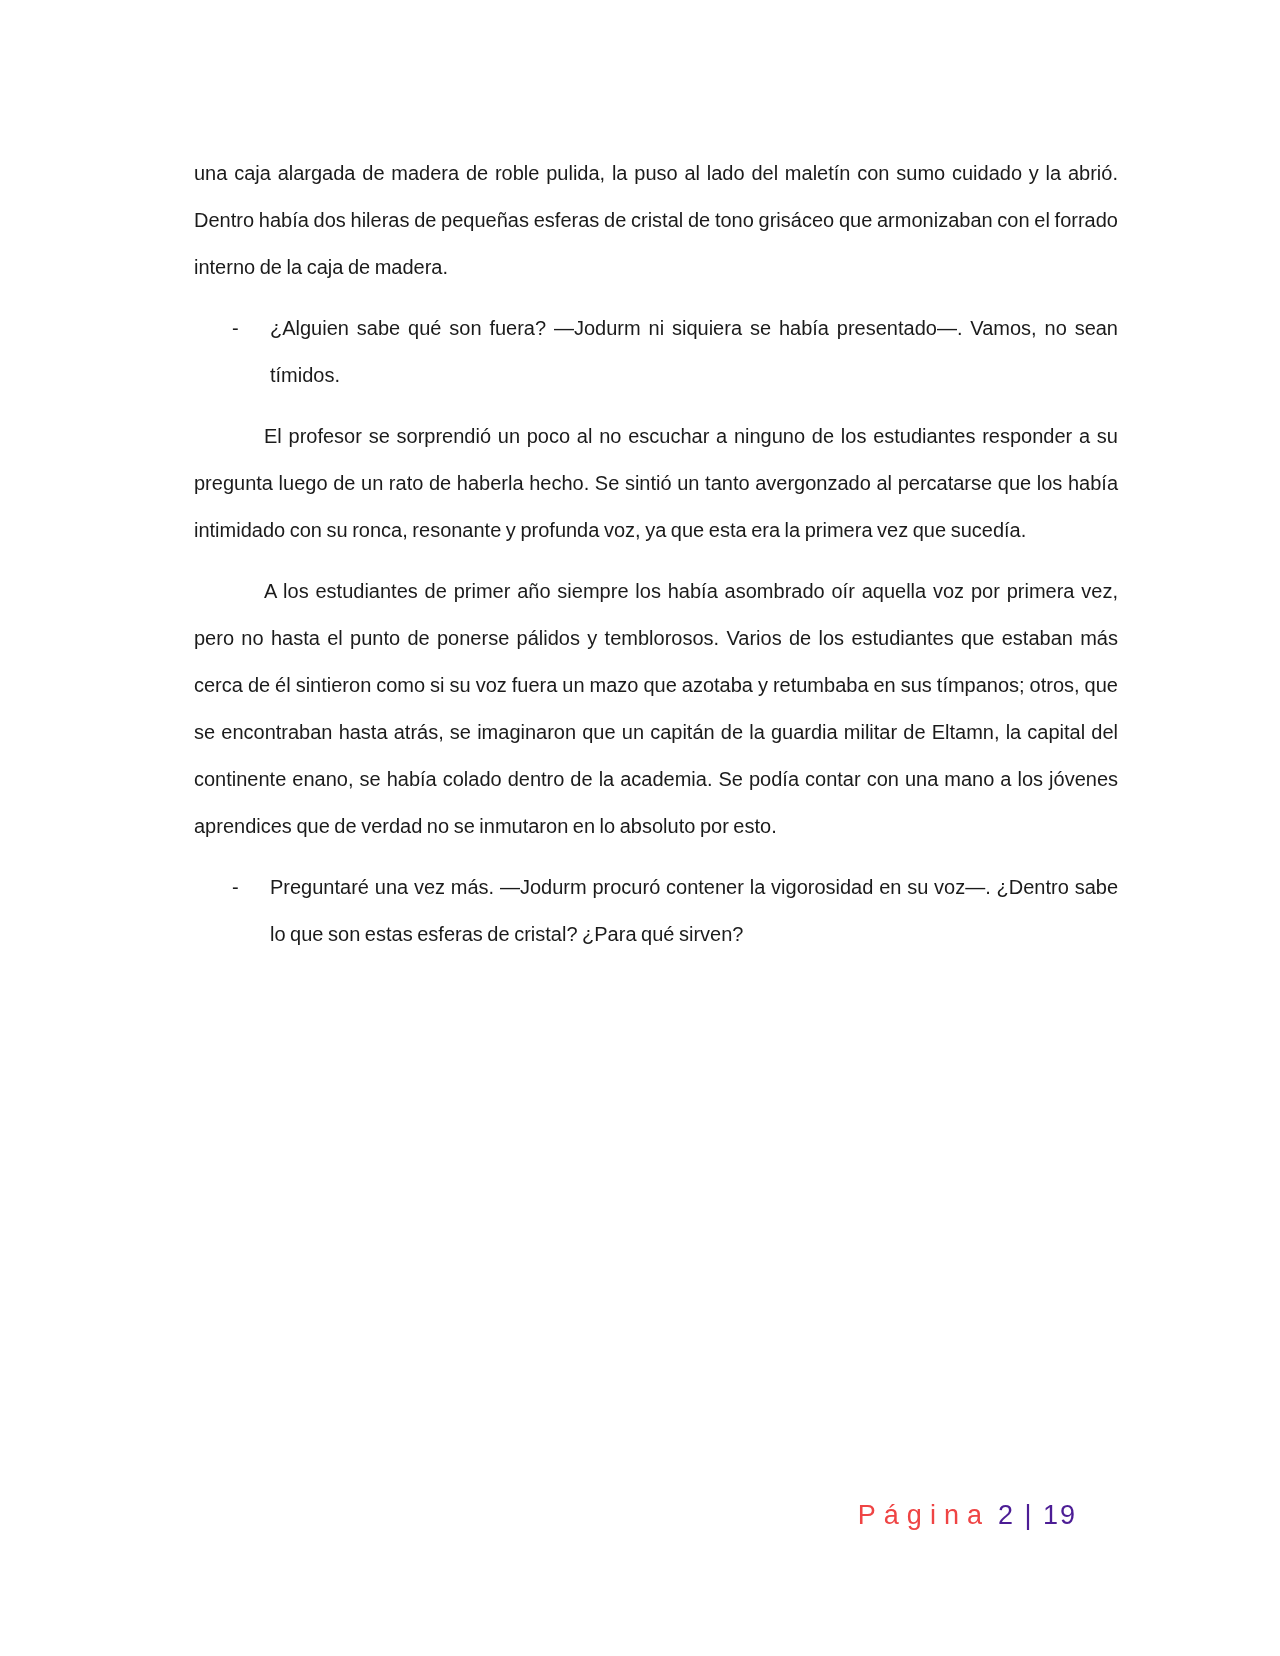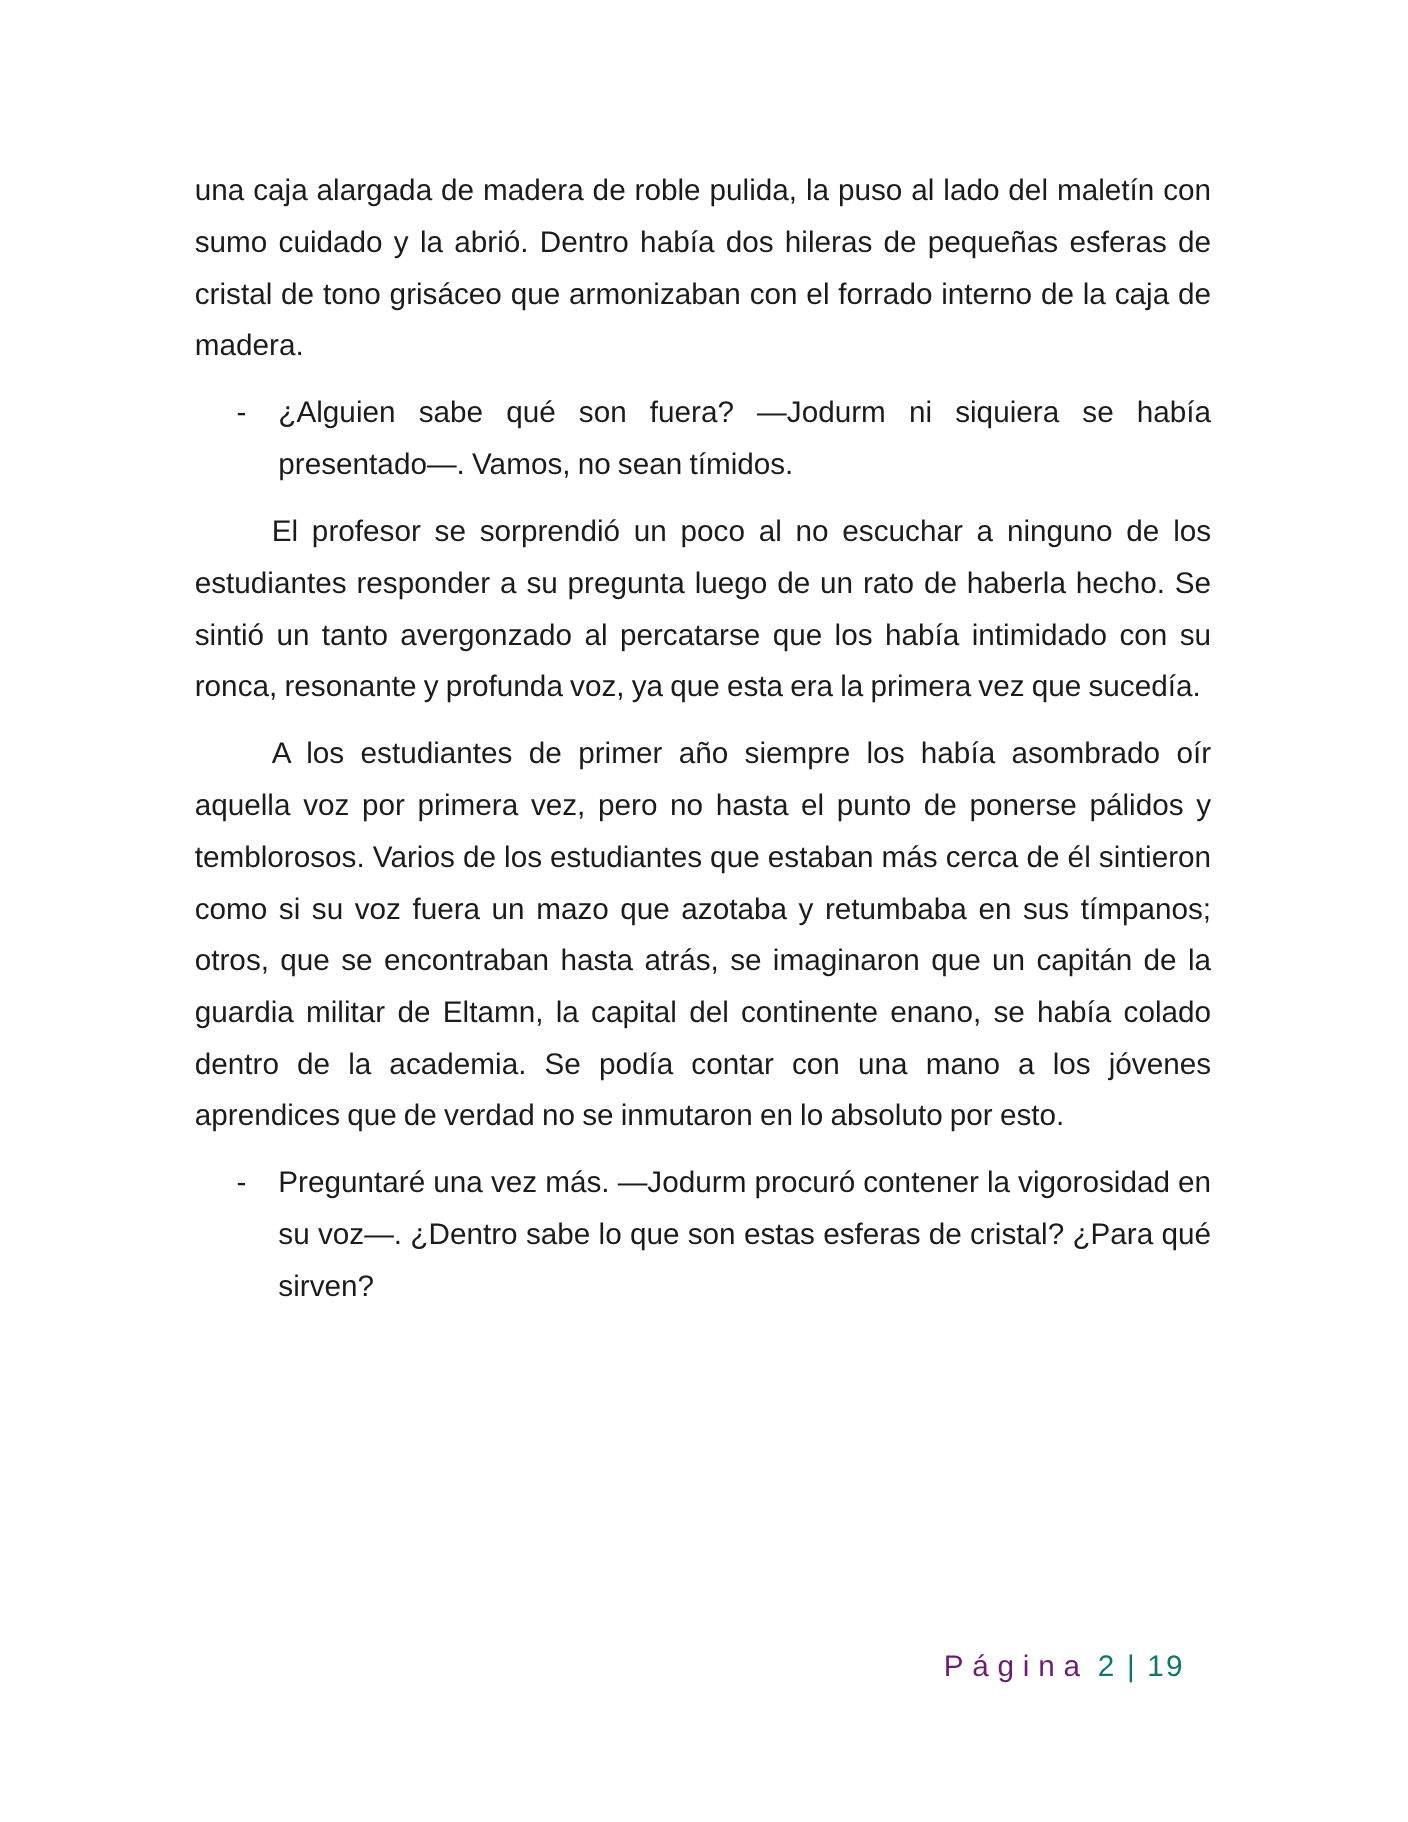--- a/index.html
+++ b/index.html
@@ -12,24 +12,24 @@
     position: relative;
     width: 1280px;
     height: 1656px;
     background: #ffffff;
     overflow: hidden;
     font-family: "Liberation Sans", "DejaVu Sans", sans-serif;
     color: #1b1b1b;
   }
   .content {
     position: absolute;
-    left: 177px;
+    left: 194px;
     top: 150px;
     width: 924px;
-    font-size: 27px;
+    font-size: 20px;
     line-height: 47px;
     text-align: justify;
     word-spacing: -1px;
   }
   .para {
     margin: 0 0 14px 0;
   }
   .para.indent {
     text-indent: 70px;
   }
@@ -48,26 +48,26 @@
   }
   .footer {
     position: absolute;
     top: 1497px;
     right: 203px;
     font-size: 27px;
     line-height: 36px;
     white-space: nowrap;
   }
   .footer-label {
-    color: #701a75;
+    color: #ef4444;
     letter-spacing: 8px;
     margin-right: 8px;
   }
   .footer-num {
-    color: #0f766e;
+    color: #4c1d95;
     letter-spacing: 2px;
   }
 </style>
 </head>
 <body>
 
 <div class="page">
 
   <div class="content">
 

